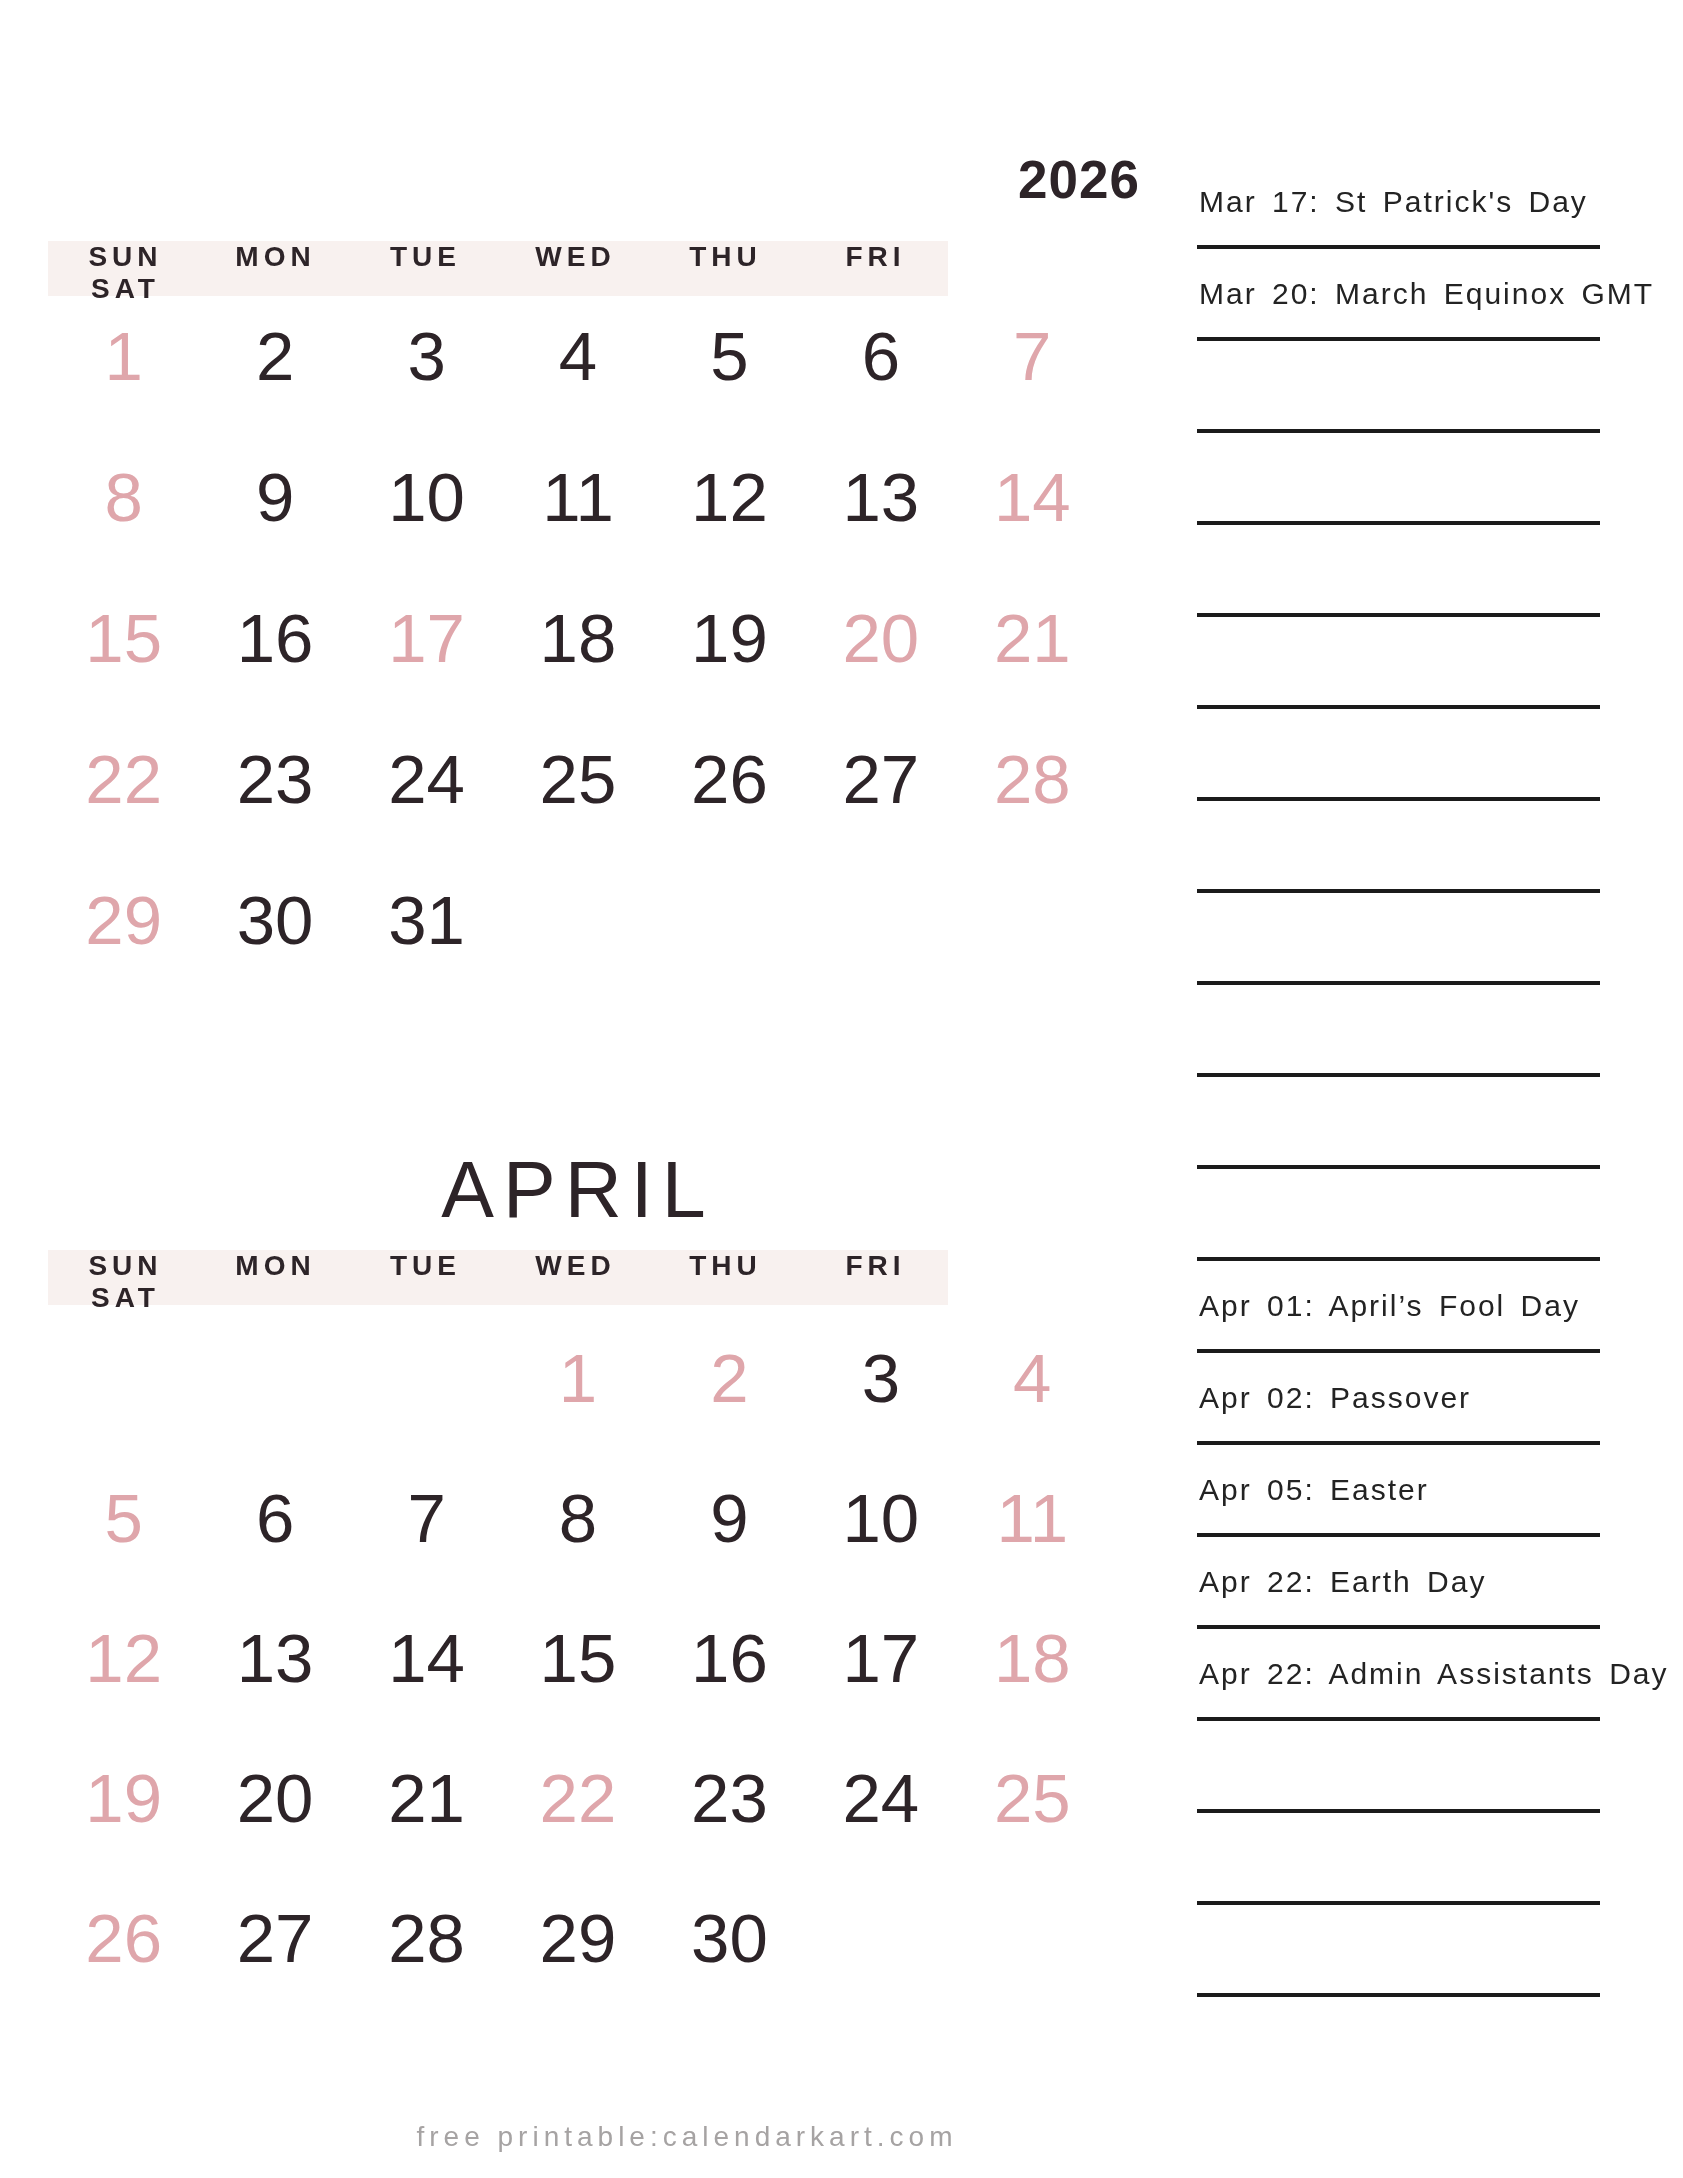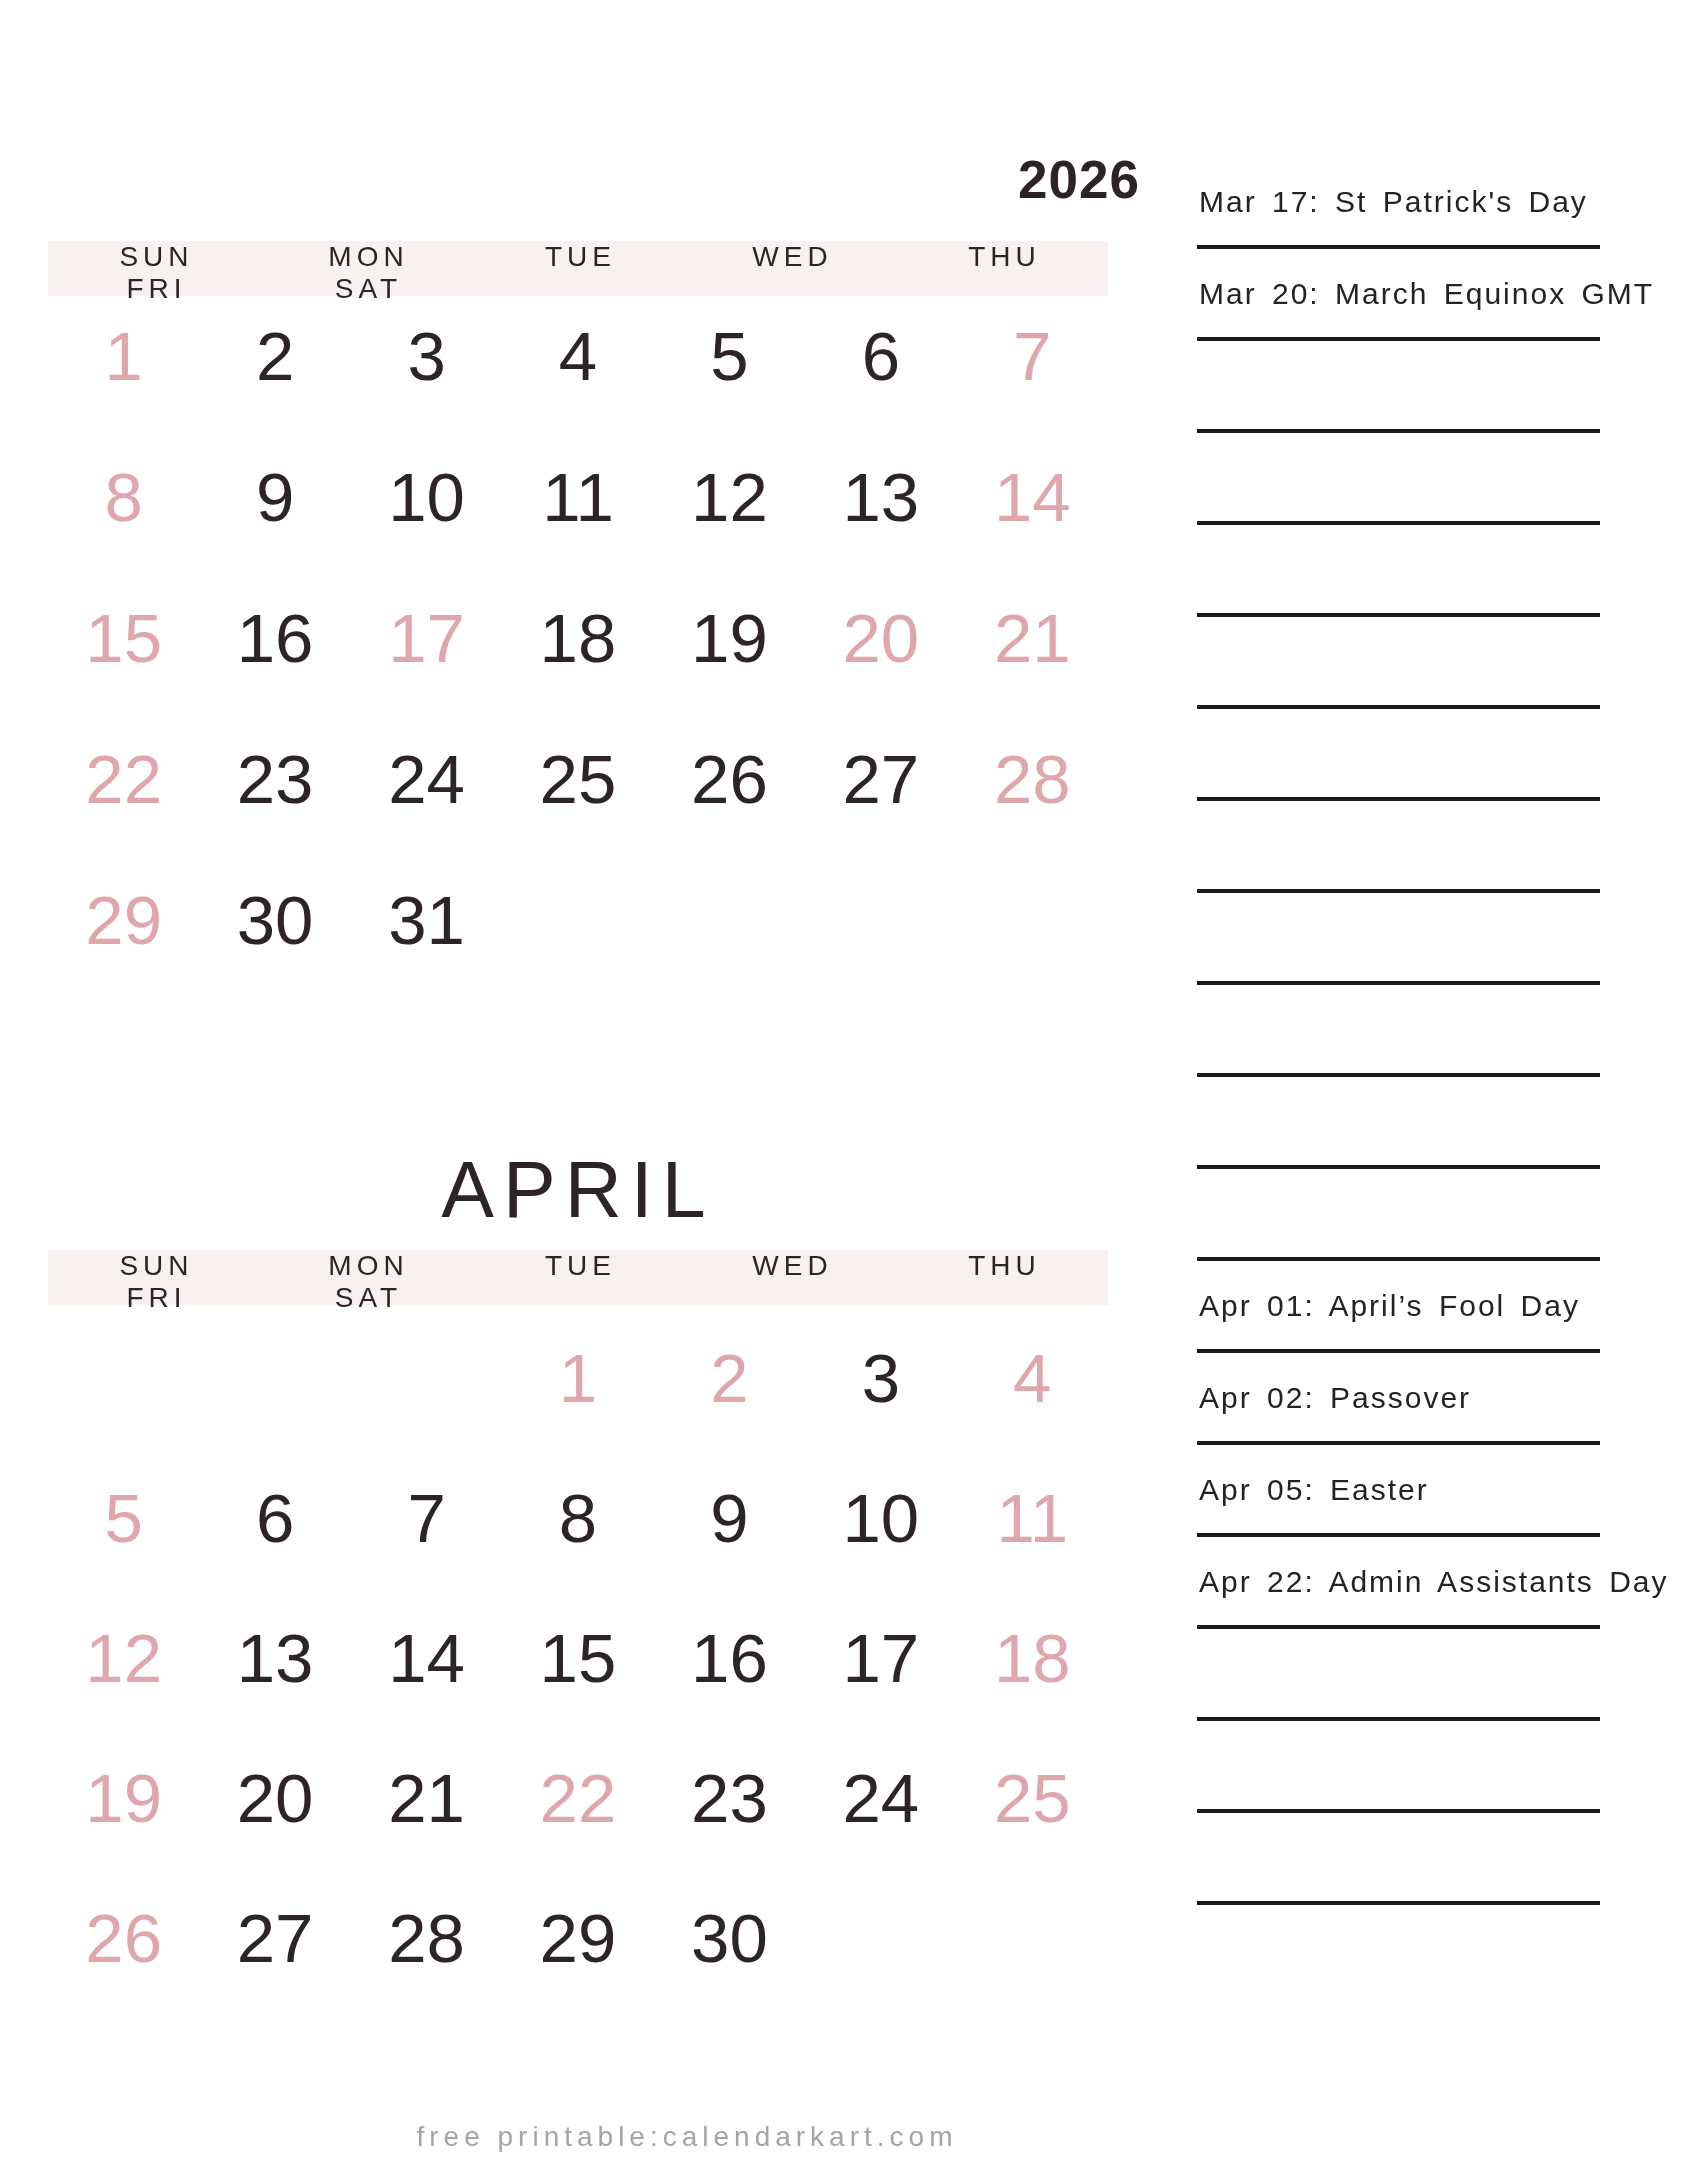--- a/index.html
+++ b/index.html
@@ -29,24 +29,25 @@
     white-space:nowrap;
   }
   #march-title{top:127px;}
   #april-title{top:1144px;}
   .year-label{
     position:absolute;top:149px;left:1018px;
     font-size:53px;font-weight:700;letter-spacing:1px;
     color:var(--ink);
   }
   .weekday-bar{
-    position:absolute;left:48px;width:1060px;height:55px;
+    position:absolute;left:48px;width:900px;height:55px;
     background:var(--bar);
-    display:grid;grid-template-columns:repeat(5,1fr);
+    display:grid;grid-template-columns:repeat(6,1fr);
     align-items:center;
+    font-weight:bold;
   }
   #march-weekdays{top:241px;}
   #april-weekdays{top:1250px;}
   .weekday-bar .wd{
     text-align:center;
     font-size:28px;letter-spacing:5px;
     color:var(--ink);
     padding-left:5px; 
   }
   .day-grid{
@@ -231,20 +232,23 @@
       <div class="note-row">
         <div class="note-label">Apr 01: April’s Fool Day</div>
       </div>
       <div class="note-row">
         <div class="note-label">Apr 02: Passover</div>
       </div>
       <div class="note-row">
         <div class="note-label">Apr 05: Easter</div>
       </div>
       <div class="note-row">
+        <div class="note-label">Apr 22: Earth Day</div>
+      </div>
+      <div class="note-row">
         <div class="note-label">Apr 22: Admin Assistants Day</div>
       </div>
       <div class="note-row">
         <div class="note-label"></div>
       </div>
       <div class="note-row">
         <div class="note-label"></div>
       </div>
       <div class="note-row">
         <div class="note-label"></div>

